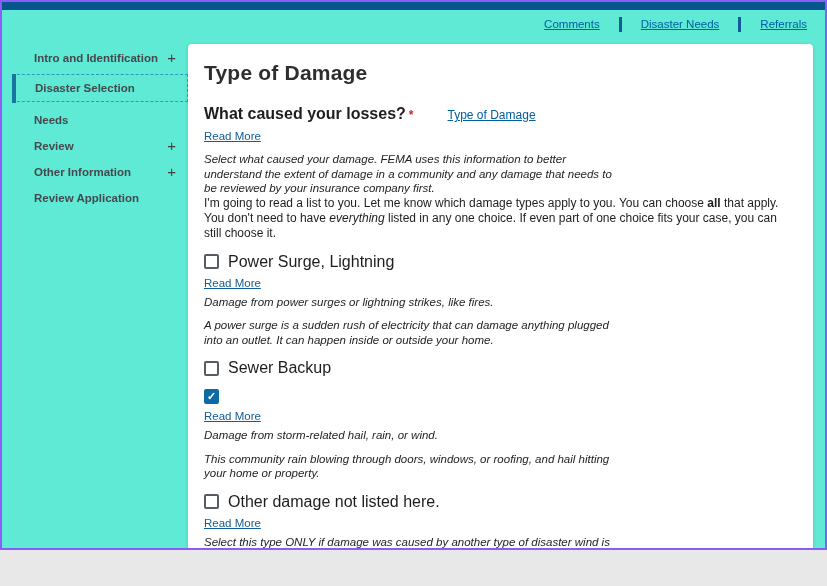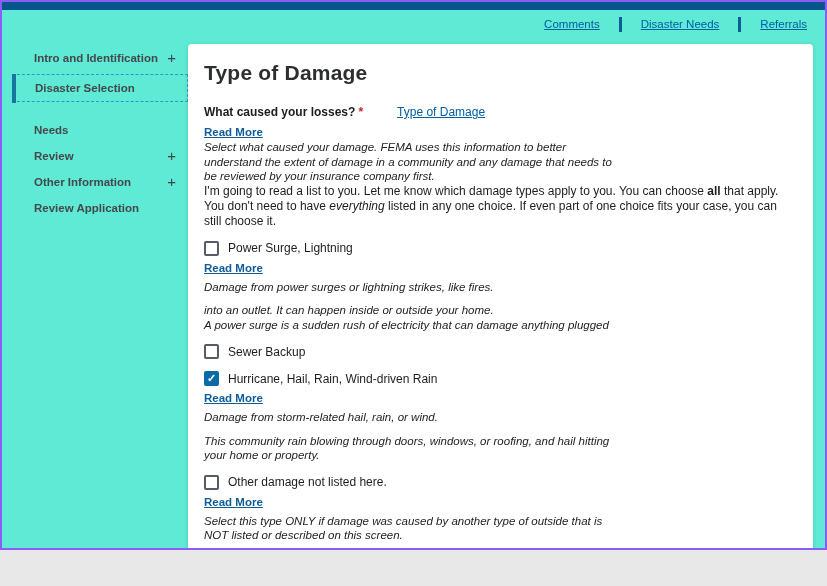--- a/index.html
+++ b/index.html
@@ -17,53 +17,53 @@
   .hsep { width:3px; height:15px; background:#0f5c97; }
   .content-row { display:flex; padding:0 12px 0 10px; align-items:flex-start; }
   .sidebar { width:176px; padding-top:8px; flex:none; }
   .sidebar-item {
     display:flex; justify-content:space-between; align-items:center;
     padding:6px 12px 6px 22px; margin-bottom:2px; cursor:pointer;
   }
   .sidebar-label { font-size:11.5px; font-weight:bold; color:#45484d; }
   .plus-icon { font-size:15px; font-weight:400; color:#3f4246; line-height:10px; }
   .sidebar-item.selected {
-    position:relative; border:1.5px dashed #2e96c0; padding:7px 12px 7px 22px; margin:4px 0 16px;
+    position:relative; border:1.5px dashed #2e96c0; padding:7px 12px 7px 22px; margin:4px 0 6px;
   }
   .sidebar-item.selected::before {
     content:""; position:absolute; left:-1.5px; top:-1.5px; bottom:-1.5px; width:4.5px; background:#17759e;
   }
   .main-col { flex:1; padding-top:6px; }
   .card {
     background:#ffffff; border-radius:4px; box-shadow:0 1px 4px rgba(0,0,0,0.14);
     padding:17px 16px 16px 16px; min-height:493px;
   }
   .page-title { font-size:21px; font-weight:bold; color:#2d2e2f; margin-bottom:20px; letter-spacing:0.2px; }
   .question-row { display:flex; align-items:baseline; }
-  .question-label { font-size:12px; font-weight:bold; color:#1c1d1f; }
+  .question-label { font-size:16px; font-weight:bold; color:#1c1d1f; }
   .required { color:#c3262c; font-weight:bold; margin-left:3px; font-size:12px; }
   .topic-link { font-size:12px; color:#005ea2; text-decoration:underline; margin-left:34px; cursor:pointer; }
   .read-more {
-    display:inline-block; font-size:11.5px; font-weight:bold; color:#0f5c97;
+    display:inline-block; font-size:11.5px; font-weight:normal; color:#0f5c97;
     text-decoration:underline; margin-top:7px; cursor:pointer;
   }
-  .help-text { margin-top:0; }
+  .help-text { margin-top:8px; }
   .desc-line { font-size:11.5px; font-style:italic; color:#222326; line-height:14.5px; }
   .desc-gap { height:9px; }
   .para { font-size:12px; color:#1c1d1f; margin-top:0; line-height:15px; }
   .options { margin-top:4px; }
   .option { margin-top:12px; }
   .option-row { display:flex; align-items:center; gap:9px; cursor:pointer; }
   .checkbox {
     width:15px; height:15px; border:2px solid #565c65; border-radius:2px; background:#fff;
     flex:none; display:flex; align-items:center; justify-content:center;
   }
   .checkbox.checked { background:#0b6ba4; border-color:#0b6ba4; }
   .checkmark { color:#ffffff; font-size:11px; font-weight:bold; line-height:1; }
-  .option-label { font-size:12px; color:#1c1d1f; }
+  .option-label { font-size:16px; color:#1c1d1f; }
   .option .read-more { margin-top:6px; }
   .option .desc-block { margin-top:4px; }
 </style>
 </head>
 <body>
 
 <div class="page">
   <div class="top-bar"></div>
 
   <div class="header-links">
@@ -123,56 +123,55 @@
 
           <div class="option">
             <div class="option-row">
               <span class="checkbox"></span>
               <span class="option-label">Power Surge, Lightning</span>
             </div>
             <span class="read-more">Read More</span>
             <div class="desc-block">
               <div class="desc-line">Damage from power surges or lightning strikes, like fires.</div>
               <div class="desc-gap"></div>
+              <div class="desc-line">A power surge is a sudden rush of electricity that can damage anything plugged</div>
               <div class="desc-line">into an outlet. It can happen inside or outside your home.</div>
-              <div class="desc-line">A power surge is a sudden rush of electricity that can damage anything plugged</div>
             </div>
           </div>
 
           <div class="option">
             <div class="option-row">
               <span class="checkbox"></span>
               <span class="option-label">Sewer Backup</span>
             </div>
           </div>
 
           <div class="option">
             <div class="option-row">
               <span class="checkbox checked">
                   <span class="checkmark">✓</span>
                 </span>
-              <span class="option-label">Hurricane, Hail, Rain, Wind-driven Rain</span>
             </div>
             <span class="read-more">Read More</span>
             <div class="desc-block">
               <div class="desc-line">Damage from storm-related hail, rain, or wind.</div>
               <div class="desc-gap"></div>
               <div class="desc-line">This community rain blowing through doors, windows, or roofing, and hail hitting</div>
               <div class="desc-line">your home or property.</div>
             </div>
           </div>
 
           <div class="option">
             <div class="option-row">
               <span class="checkbox"></span>
               <span class="option-label">Other damage not listed here.</span>
             </div>
             <span class="read-more">Read More</span>
             <div class="desc-block">
-              <div class="desc-line">Select this type ONLY if damage was caused by another type of outside that is</div>
+              <div class="desc-line">Select this type ONLY if damage was caused by another type of disaster wind is</div>
               <div class="desc-line">NOT listed or described on this screen.</div>
             </div>
           </div>
 
         </div>
       </div>
 
     </div>
 
   </div>

